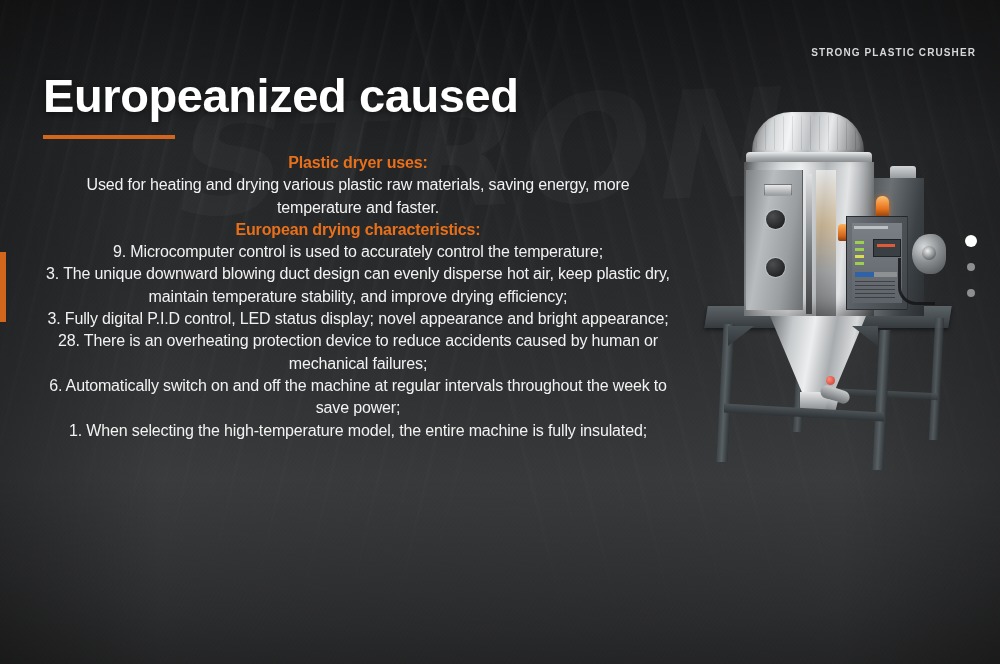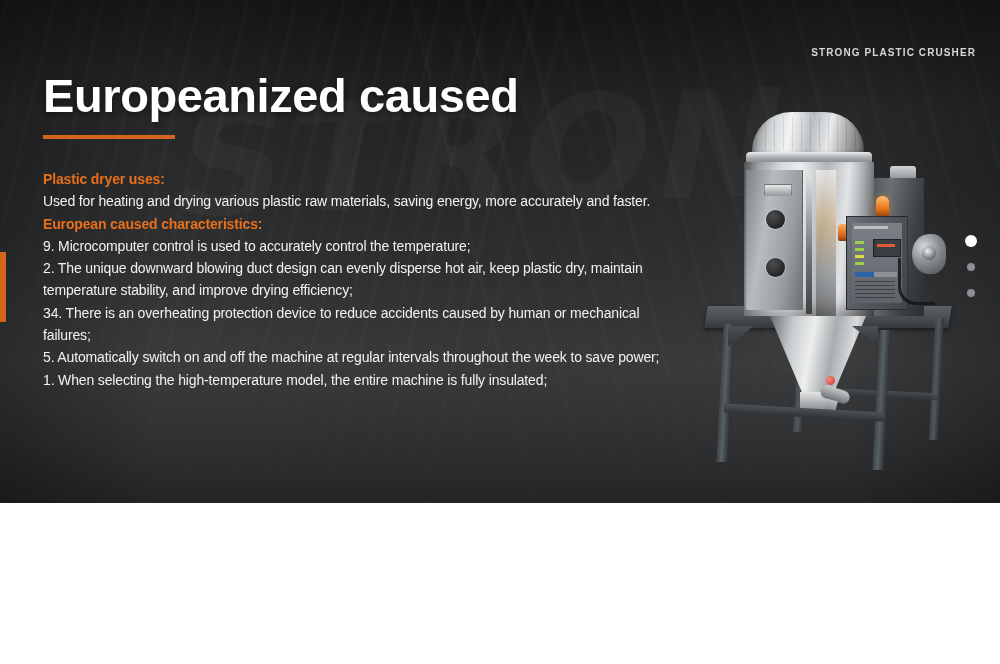--- a/index.html
+++ b/index.html
@@ -11,21 +11,21 @@
     width: 1000px;
     height: 664px;
     overflow: hidden;
     font-family: "Liberation Sans", sans-serif;
   }
 
   
   .banner {
     position: relative;
     width: 1000px;
-    height: 503px;
+    height: 664px;
     overflow: hidden;
     background: #2e2f31;
   }
 
   
   .bg-base {
     position: absolute;
     inset: 0;
     background:
       radial-gradient(120% 95% at 50% 0%, #1d1e20 0%, #232426 28%, #2d2e30 55%, #3a3b3d 80%, #414244 100%);
@@ -159,27 +159,28 @@
     top: 135px;
     width: 132px;
     height: 4px;
     background: #d2661c;
   }
 
   
   .copy {
     position: absolute;
     left: 43px;
-    top: 168px;
+    top: 152px;
     width: 630px;
     color: #f2f2f2;
     font-family: "Liberation Sans", sans-serif;
-    font-size: 14px;
+    font-size: 16px;
     line-height: 22.3px;
     letter-spacing: -0.15px;
+    text-align: center;
   }
   .copy .lbl {
     color: #e8701a;
     font-weight: 700;
     display: block;
   }
   .copy .para {
     display: block;
   }
 
@@ -486,26 +487,27 @@
 
   <div class="accent-tab"></div>
 
   <div class="kicker">STRONG PLASTIC CRUSHER</div>
 
   <div class="headline">Europeanized caused</div>
   <div class="headline-rule"></div>
 
   <div class="copy">
     <span class="lbl">Plastic dryer uses:</span>
-    <span class="para">Used for heating and drying various plastic raw materials, saving energy, more accurately and faster.</span>
-    <span class="lbl">European caused characteristics:</span>
+    <span class="para">Used for heating and drying various plastic raw materials, saving energy, more temperature and faster.</span>
+    <span class="lbl">European drying characteristics:</span>
     <span class="para">9. Microcomputer control is used to accurately control the temperature;</span>
-    <span class="para">2. The unique downward blowing duct design can evenly disperse hot air, keep plastic dry, maintain temperature stability, and improve drying efficiency;</span>
-    <span class="para">34. There is an overheating protection device to reduce accidents caused by human or mechanical failures;</span>
-    <span class="para">5. Automatically switch on and off the machine at regular intervals throughout the week to save power;</span>
+    <span class="para">3. The unique downward blowing duct design can evenly disperse hot air, keep plastic dry, maintain temperature stability, and improve drying efficiency;</span>
+    <span class="para">3. Fully digital P.I.D control, LED status display; novel appearance and bright appearance;</span>
+    <span class="para">28. There is an overheating protection device to reduce accidents caused by human or mechanical failures;</span>
+    <span class="para">6. Automatically switch on and off the machine at regular intervals throughout the week to save power;</span>
     <span class="para">1. When selecting the high-temperature model, the entire machine is fully insulated;</span>
   </div>
 
   <div class="dots">
     <div class="dot is-active"></div>
     <div class="dot"></div>
     <div class="dot"></div>
   </div>
 
   <div class="product">

